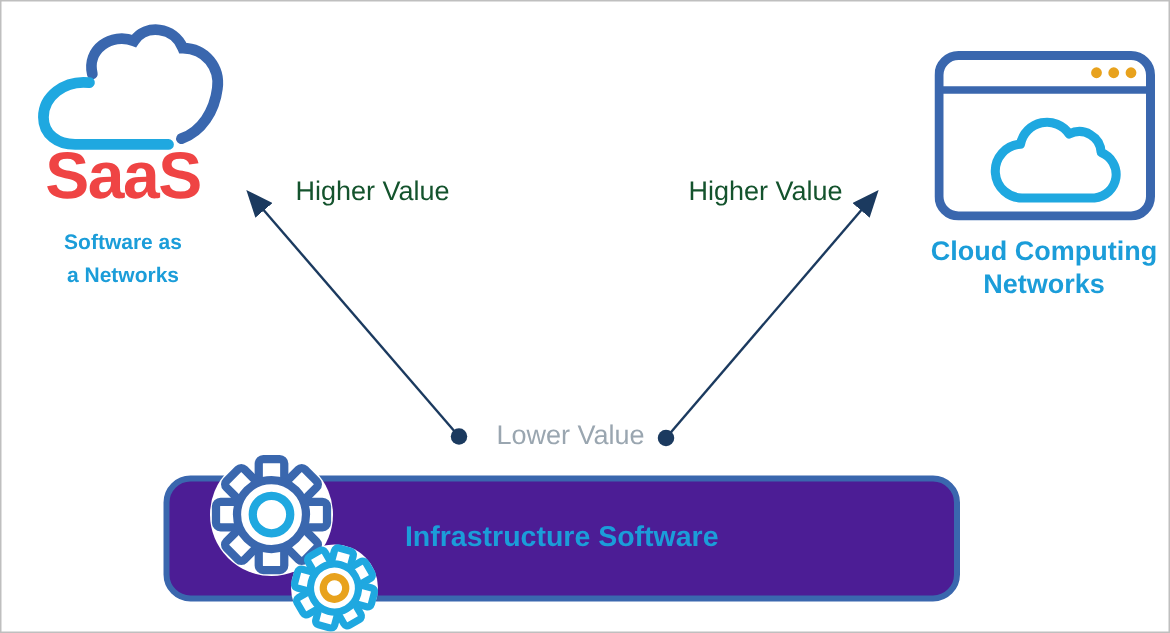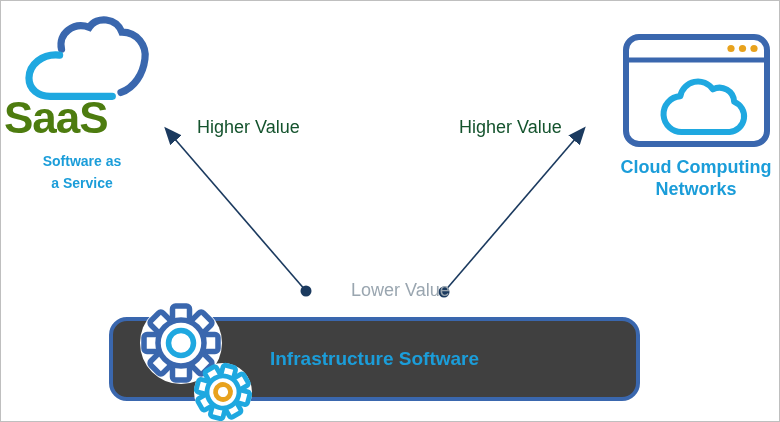--- a/index.html
+++ b/index.html
@@ -3,63 +3,63 @@
 <meta charset="utf-8">
 <style>
   html,body { margin:0; padding:0; background:#ffffff; }
   .canvas {
     position:relative; width:780px; height:422px; background:#ffffff;
     overflow:hidden; font-family:"Liberation Sans", sans-serif;
     box-sizing:border-box; border:1px solid #bfbfbf;
   }
   .abs { position:absolute; }
   .saas-acronym {
-    left:3px; top:92px; width:156px; text-align:left;
-    font-size:44px; font-weight:bold; color:#4d7c0f; letter-spacing:-1px;
+    left:3px; top:92px; width:156px; text-align:center;
+    font-size:44px; font-weight:bold; color:#ef4444; letter-spacing:-1px;
     line-height:50px;
   }
   .saas-sublabel {
     left:3px; top:150px; width:156px; text-align:center;
     font-size:14px; font-weight:bold; color:#1B9DD9; line-height:21.5px;
   }
   .cloudnet-label {
     left:602px; top:156px; width:186px; text-align:center;
     font-size:18px; font-weight:bold; color:#1B9DD9; line-height:21.5px;
   }
   .higher-label {
     font-size:18px; font-weight:500; color:#14532d; line-height:20px;
   }
   .lower-label {
     left:330px; top:279px; font-size:18px; font-weight:400;
-    color:#9AA6B0; line-height:20px;margin-left:20px;
+    color:#9AA6B0; line-height:20px;
   }
   .infra-box {
     left:108px; top:316px; width:531px; height:84px; box-sizing:border-box;
-    border:4px solid #3A67AE; border-radius:18px; background:#404040;
+    border:4px solid #3A67AE; border-radius:18px; background:#4c1d95;
     display:flex; align-items:center; justify-content:center;
   }
   .infra-label {
     font-size:19px; font-weight:bold; color:#1B9DD9;
   }
   svg { display:block; }
 </style>
 </head>
 <body>
 
 <div class="canvas">
 
   <svg class="abs" style="left:12px; top:10px;" width="145" height="92" viewBox="0 0 150 96">
     <path d="M 50,40 C 46,23 63,11 79,17 C 87,5 107,7 113,22 C 129,22 139,36 137,50 C 135,66 126,80 112,85" fill="none" stroke="#3A67AE" stroke-width="7.5" stroke-linecap="round"></path>
     <path d="M 48,46 C 30,44 16,56 16,70 C 16,82 26,89 38,89 L 103,89" fill="none" stroke="#1FA8E0" stroke-width="7.5" stroke-linecap="round"></path>
   </svg>
 
   <div class="abs saas-acronym">SaaS</div>
   <div class="abs saas-sublabel">
     <span style="display:block">Software as</span>
-    <span style="display:block">a Service</span>
+    <span style="display:block">a Networks</span>
   </div>
 
   <svg class="abs" style="left:622px; top:33px;" width="147" height="113" viewBox="0 0 147 113">
     <rect x="3" y="3" width="141" height="107" rx="13" fill="#ffffff" stroke="#3A67AE" stroke-width="6"></rect>
     <line x1="4" y1="26" x2="143" y2="26" stroke="#3A67AE" stroke-width="5"></line>
     <g>
       <circle cx="108" cy="14.5" r="3.6" fill="#E8A21D"></circle>
       <circle cx="119.5" cy="14.5" r="3.6" fill="#E8A21D"></circle>
       <circle cx="131" cy="14.5" r="3.6" fill="#E8A21D"></circle>
     </g>

